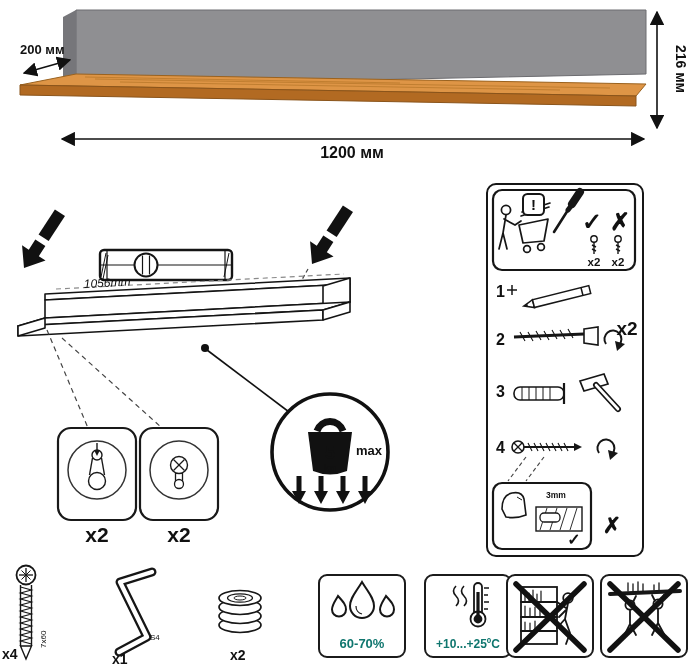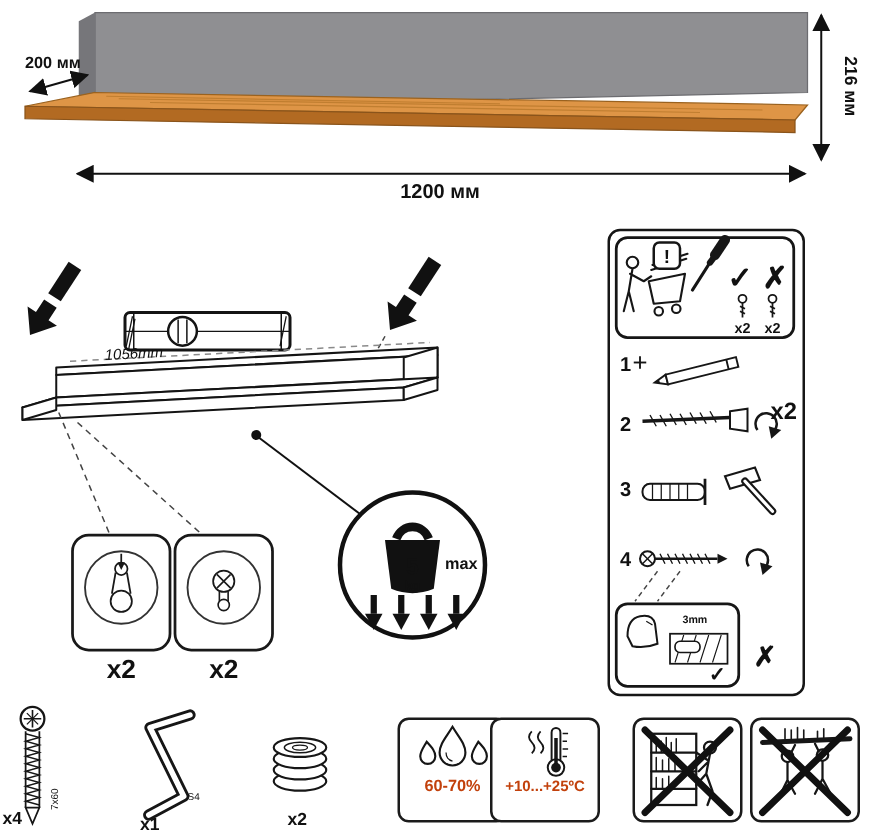--- a/index.html
+++ b/index.html
@@ -2,21 +2,21 @@
 <html><head>
 <meta charset="utf-8">
 <style>
   *{margin:0;padding:0;box-sizing:border-box}
   html,body{width:700px;height:666px}
   body{position:relative;background:#fff;font-family:"Liberation Sans",sans-serif;color:#111;overflow:hidden}
   .abs{position:absolute}
   svg text{font-family:"Liberation Sans",sans-serif;fill:#111}
   #steps-panel{position:absolute;left:486px;top:183px;width:158px;height:374px;border:2.6px solid #161616;border-radius:10px;background:#fff}
   .cond-box{position:absolute;top:574px;width:88px;height:84px;border:2.3px solid #1b1b1b;border-radius:9px;background:#fff;display:flex;flex-direction:column;align-items:center;justify-content:flex-start;padding-top:2px}
-  .cond-label{font-weight:bold;font-size:13px;color:#c2410c;white-space:nowrap;margin-top:auto;padding-bottom:20px}
+  .cond-label{font-weight:bold;font-size:13px;color:#0f766e;white-space:nowrap;margin-top:auto;padding-bottom:5px}
 </style>
 </head>
 <body>
 
 <svg class="abs" style="left:0;top:0" width="700" height="178" viewBox="0 0 700 178">
   <defs>
     <marker id="mA" viewBox="0 0 10 10" refX="9" refY="5" markerWidth="9" markerHeight="9" orient="auto-start-reverse">
       <path d="M0,0 L10,5 L0,10 z" fill="#111"></path>
     </marker>
   </defs>
@@ -260,21 +260,21 @@
     <g fill="#fff" stroke="#161616" stroke-width="2">
       <path d="M42,4 C36,14 30,20 30,28 a12,12 0 0 0 24,0 C54,20 48,14 42,4 Z"></path>
       <path d="M18,18 C14.5,24 12,27 12,31.5 a7,7 0 0 0 14,0 C26,27 23.5,24 18,18 Z"></path>
       <path d="M66,18 C62.5,24 60,27 60,31.5 a7,7 0 0 0 14,0 C74,27 71.5,24 66,18 Z"></path>
       <path d="M36,28 a8,8 0 0 0 6,8" fill="none" stroke-width="1.2"></path>
     </g>
   </svg>
   <div class="cond-label">60-70%</div>
 </div>
 
-<div class="cond-box" style="left:392px">
+<div class="cond-box" style="left:424px">
   <svg width="84" height="50" viewBox="0 0 84 50">
     <g stroke="#161616" fill="#fff">
       <path d="M30,8 q-5,5 0,10 q5,5 0,10" fill="none" stroke-width="1.6"></path>
       <path d="M38,8 q-5,5 0,10 q5,5 0,10" fill="none" stroke-width="1.6"></path>
       <rect x="48" y="5" width="8" height="33" rx="4" stroke-width="1.8"></rect>
       <circle cx="52" cy="41" r="7.5" stroke-width="1.8"></circle>
       <line x1="52" y1="14" x2="52" y2="40" stroke-width="3.2"></line>
       <circle cx="52" cy="41" r="4.4" fill="#161616" stroke="none"></circle>
       <path d="M58,10 h5 M58,17 h4 M58,24 h5 M58,31 h4" stroke-width="1.4"></path>
     </g>

